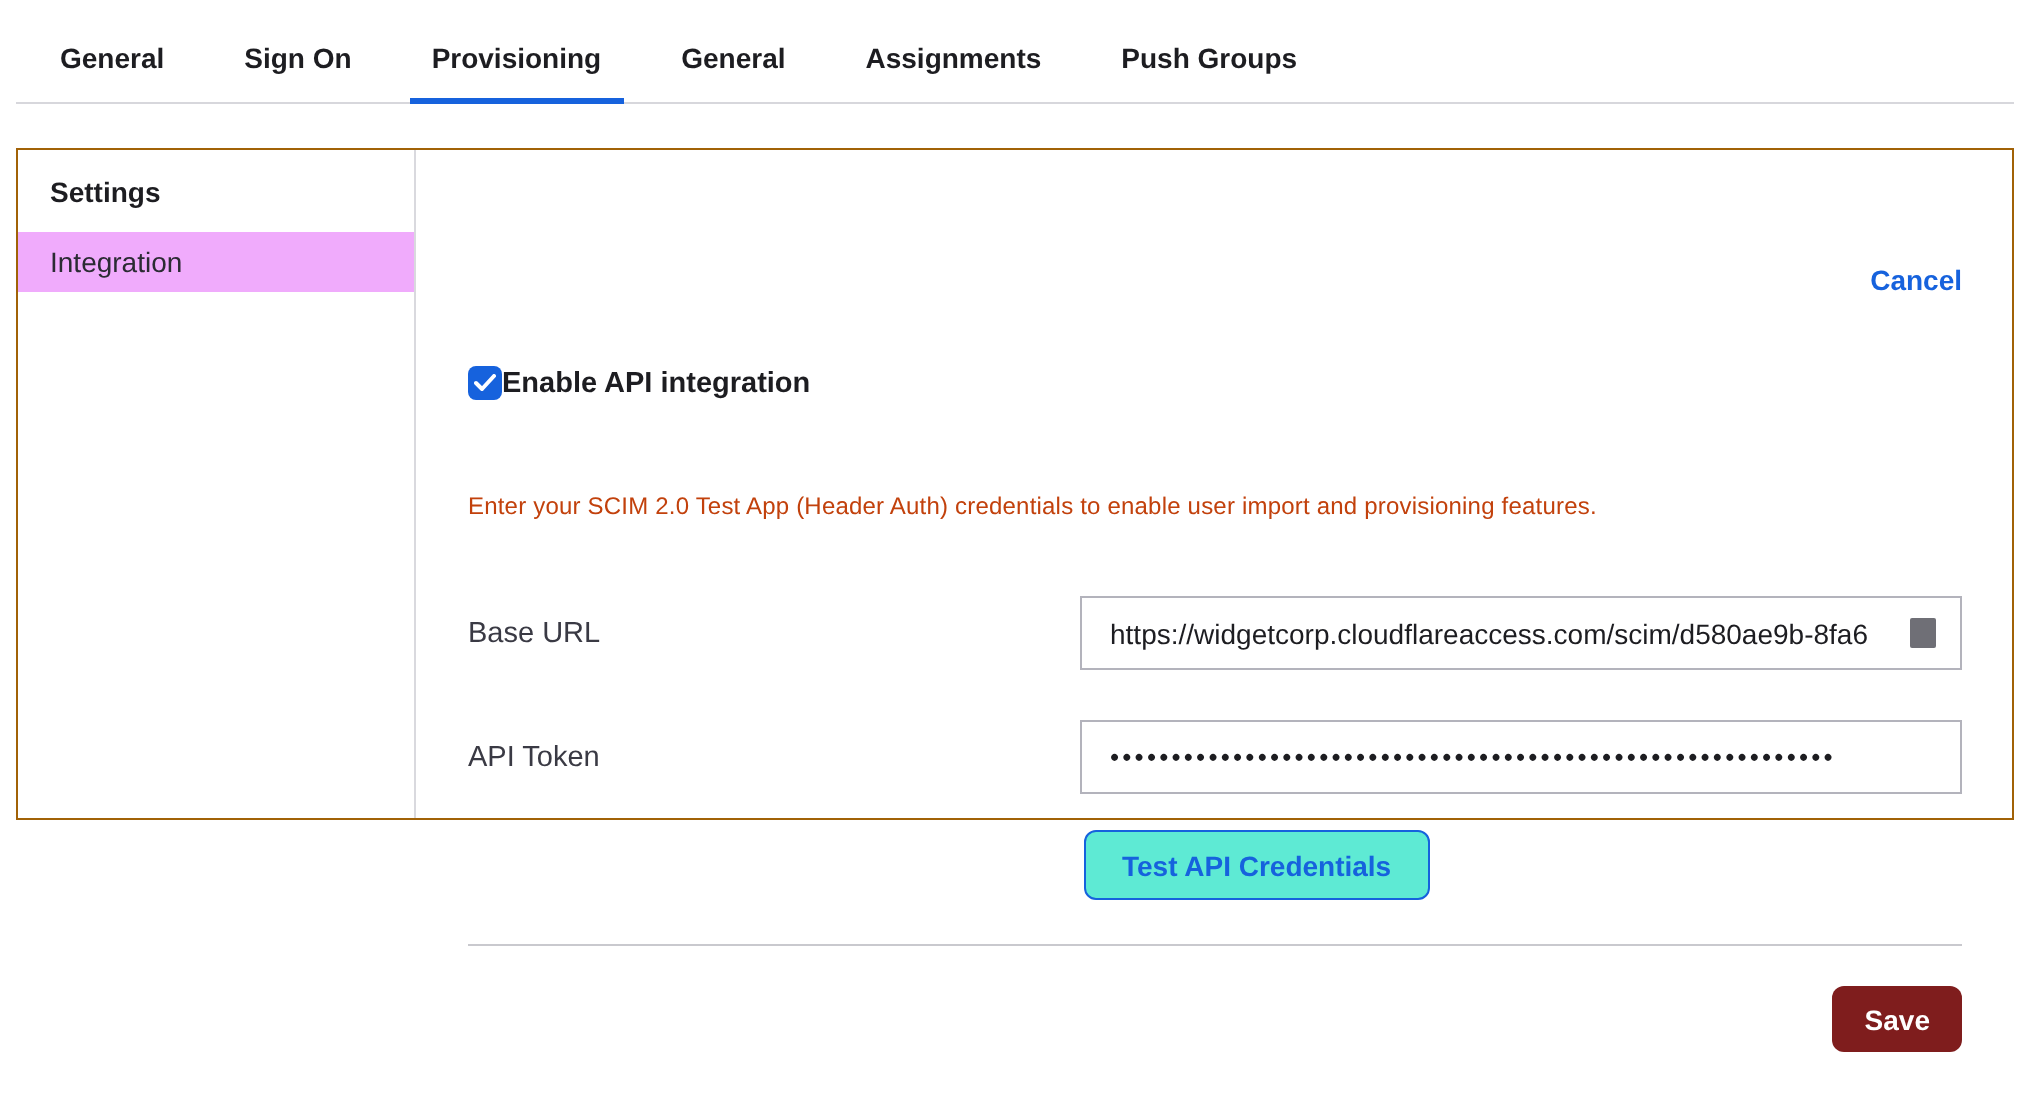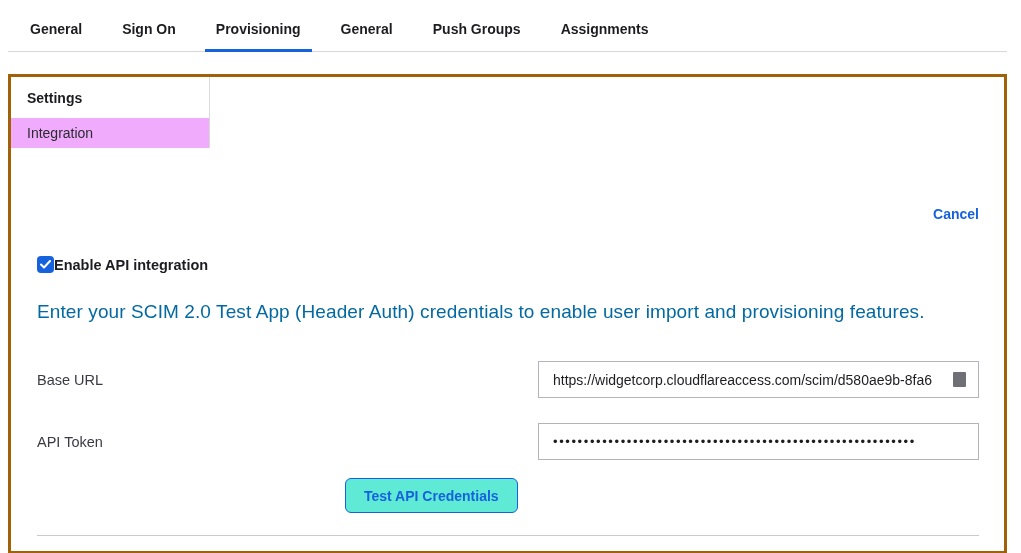--- a/index.html
+++ b/index.html
@@ -35,25 +35,24 @@
     content: "";
     position: absolute;
     left: -9px; right: -9px; bottom: -1px;
     height: 3px;
     background: #1662dd;
   }
 
   
   .panel {
     margin: 22px 14px 0 8px;
-    height: 480px;
-    border: 3px solid #a16207;
+    height: 336px;
+    border: 1px solid #a16207;
     display: flex;
     background: #ffffff;
-    flex-direction: column;
   }
 
   
   .sidebar {
     width: 199px;
     border-right: 1px solid #d9d9de;
     flex: none;
     padding-top: 9px;
   }
   .sidebar-header {
@@ -107,23 +106,23 @@
     flex: none;
   }
   .checkbox svg { display: block; }
   .checkbox-label {
     font-size: 14.5px;
     font-weight: bold;
     color: #1d1d21;
   }
 
   .description {
-    margin-top: 28px;
-    font-size: 19px;
-    color: #0369a1;
+    margin-top: 46px;
+    font-size: 12px;
+    color: #c2410c;
     letter-spacing: 0.1px;
   }
 
   .field-row {
     display: flex;
     align-items: center;
   }
   .field-row.base-url { margin-top: 38px; }
   .field-row.api-token { margin-top: 25px; gap: 36px; }
   .field-label {
@@ -206,22 +205,22 @@
   }
 </style>
 </head>
 <body>
 
 <nav class="tabbar">
   <div class="tab">General</div>
   <div class="tab">Sign On</div>
   <div class="tab active">Provisioning</div>
   <div class="tab">General</div>
+  <div class="tab">Assignments</div>
   <div class="tab">Push Groups</div>
-  <div class="tab">Assignments</div>
 </nav>
 
 <section class="panel">
 
   <aside class="sidebar">
     <div class="sidebar-header">Settings</div>
     <div class="sidebar-item">Integration</div>
   </aside>
 
   <div class="main">

